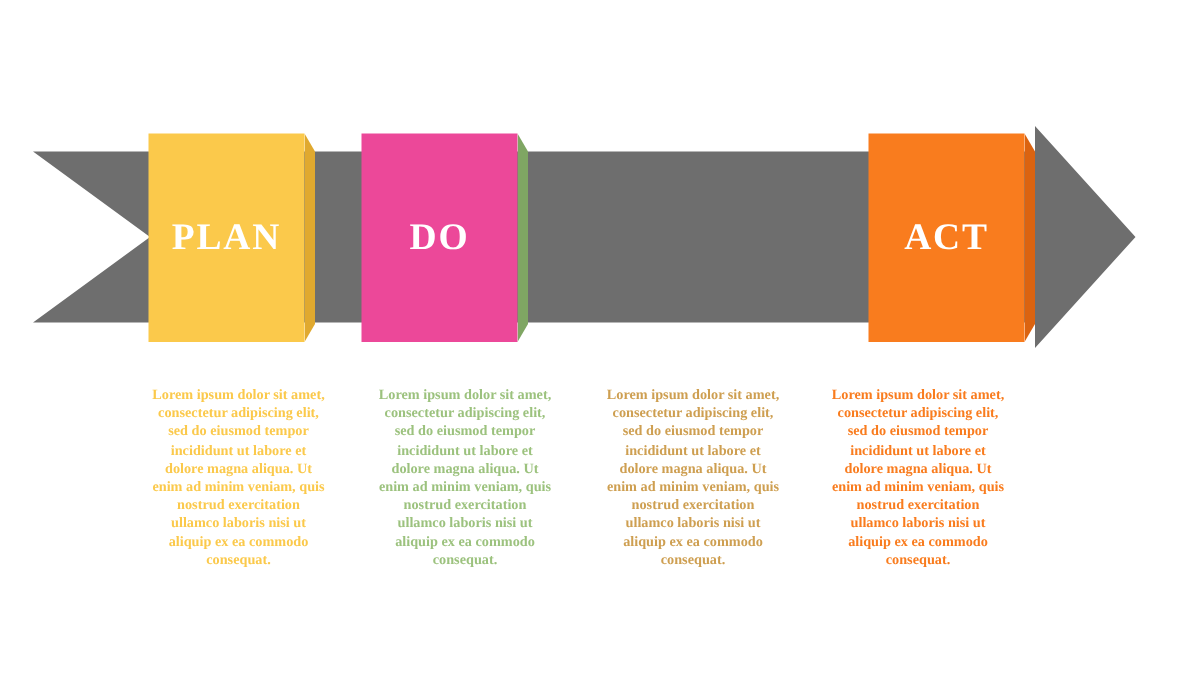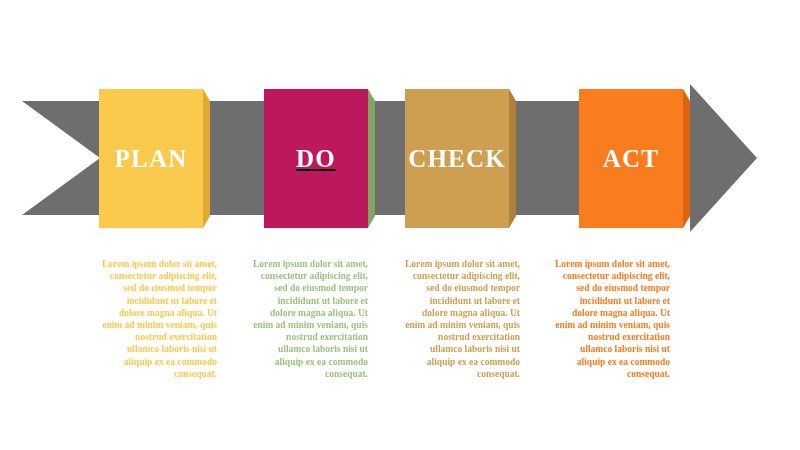--- a/index.html
+++ b/index.html
@@ -48,48 +48,44 @@
 
   
   .desc{
     position:absolute;
     top:258px;
     width:116px;
     font-family:"Liberation Serif", serif;
     font-weight:bold;
     font-size:9.5px;
     line-height:12.2px;
-    text-align:right;
+    text-align:center;
   }
 </style>
 </head>
 <body style="background: rgb(255, 255, 255);">
 
 <div id="stage">
 
   <div id="ribbon-layer">
     <svg width="800" height="450" viewBox="0 0 800 450" xmlns="http://www.w3.org/2000/svg">
       <polygon id="ribbon-shape" points="22,101 100,158 22,215 690,215 690,232 757,158 690,84 690,101" fill="#6E6E6E"></polygon>
     </svg>
   </div>
 
   <div class="card" id="card-0" style="left: 99px; width: 104px; background: rgb(251, 201, 75);">
     <span class="card-bevel" style="background: rgb(224, 169, 47);"></span>
     <span class="card-label">PLAN</span>
   </div>
 
-  <div class="card" id="card-1" style="left: 264px; width: 104px; background: #be185d; text-decoration: underline;">
+  <div class="card" id="card-1" style="left: 241px; width: 104px; background: #ec4899;">
     <span class="card-bevel" style="background: rgb(127, 166, 99);"></span>
     <span class="card-label">DO</span>
   </div>
 
-  <div class="card" id="card-2" style="left: 405px; width: 104px; background: rgb(206, 159, 81);">
-    <span class="card-bevel" style="background: rgb(174, 128, 56);"></span>
-    <span class="card-label">CHECK</span>
-  </div>
 
   <div class="card" id="card-3" style="left: 579px; width: 104px; background: rgb(249, 124, 30);">
     <span class="card-bevel" style="background: rgb(219, 99, 16);"></span>
     <span class="card-label">ACT</span>
   </div>
 
   <div class="desc" id="desc-0" style="left: 101px; color: rgb(251, 201, 75);">Lorem ipsum dolor sit amet, consectetur adipiscing elit, sed do eiusmod tempor incididunt ut labore et dolore magna aliqua. Ut enim ad minim veniam, quis nostrud exercitation ullamco laboris nisi ut aliquip ex ea commodo consequat.</div>
 
   <div class="desc" id="desc-1" style="left: 252px; color: rgb(156, 194, 126);">Lorem ipsum dolor sit amet, consectetur adipiscing elit, sed do eiusmod tempor incididunt ut labore et dolore magna aliqua. Ut enim ad minim veniam, quis nostrud exercitation ullamco laboris nisi ut aliquip ex ea commodo consequat.</div>
 

